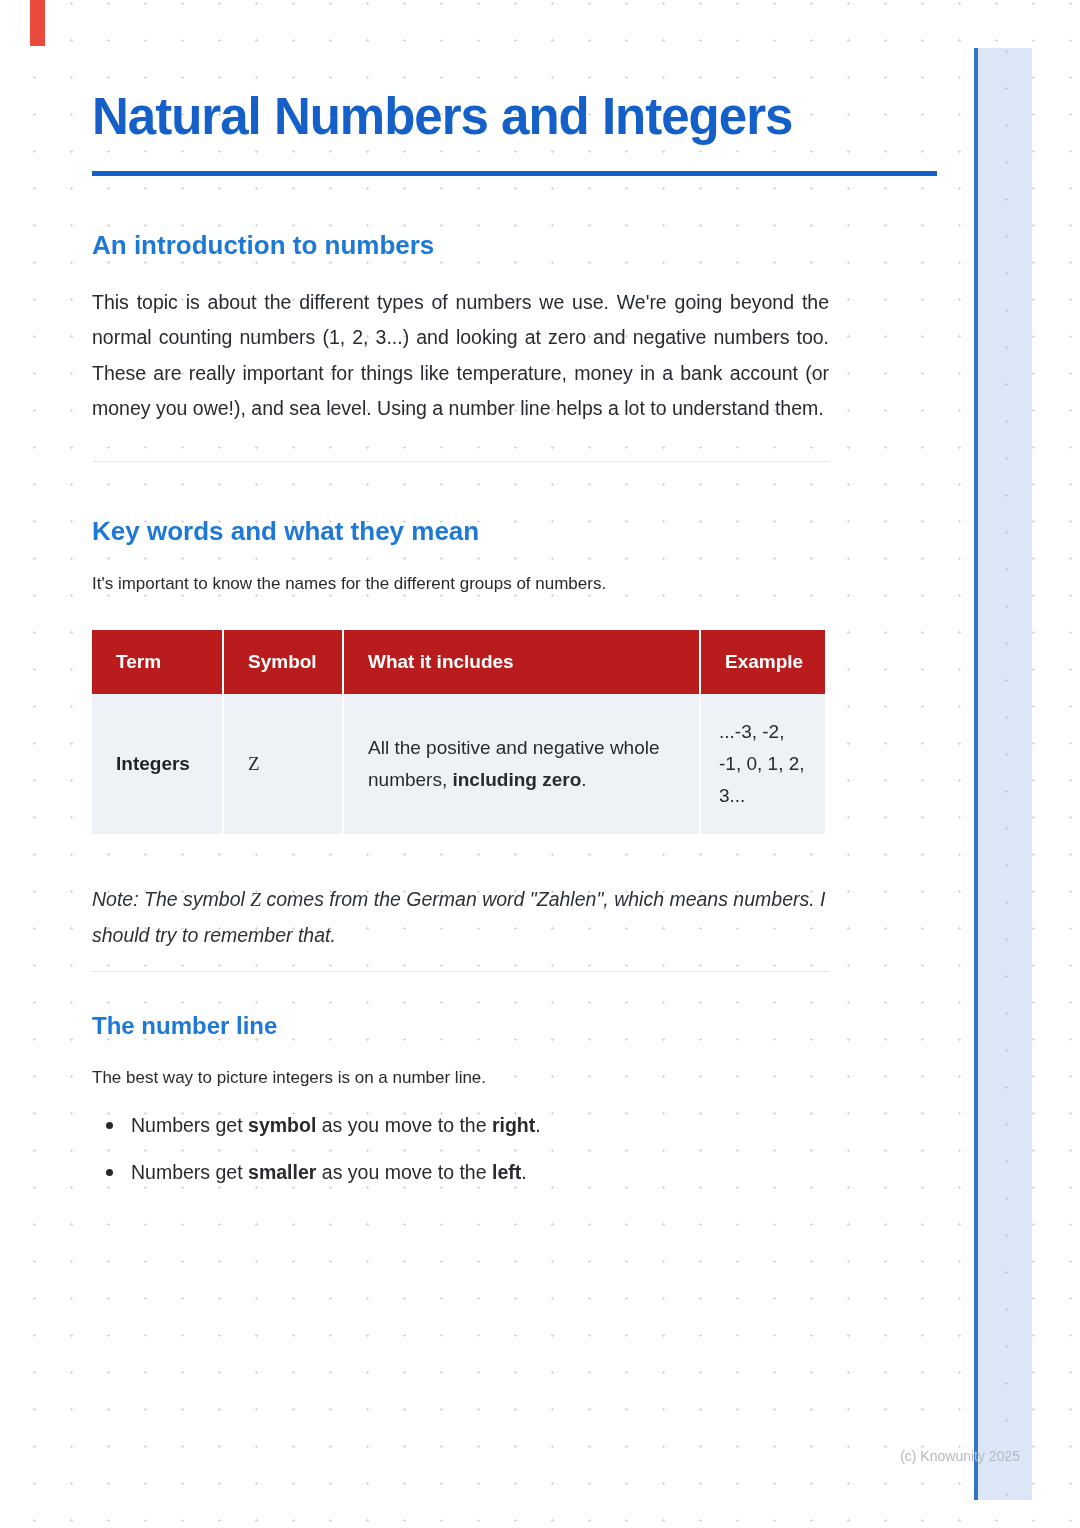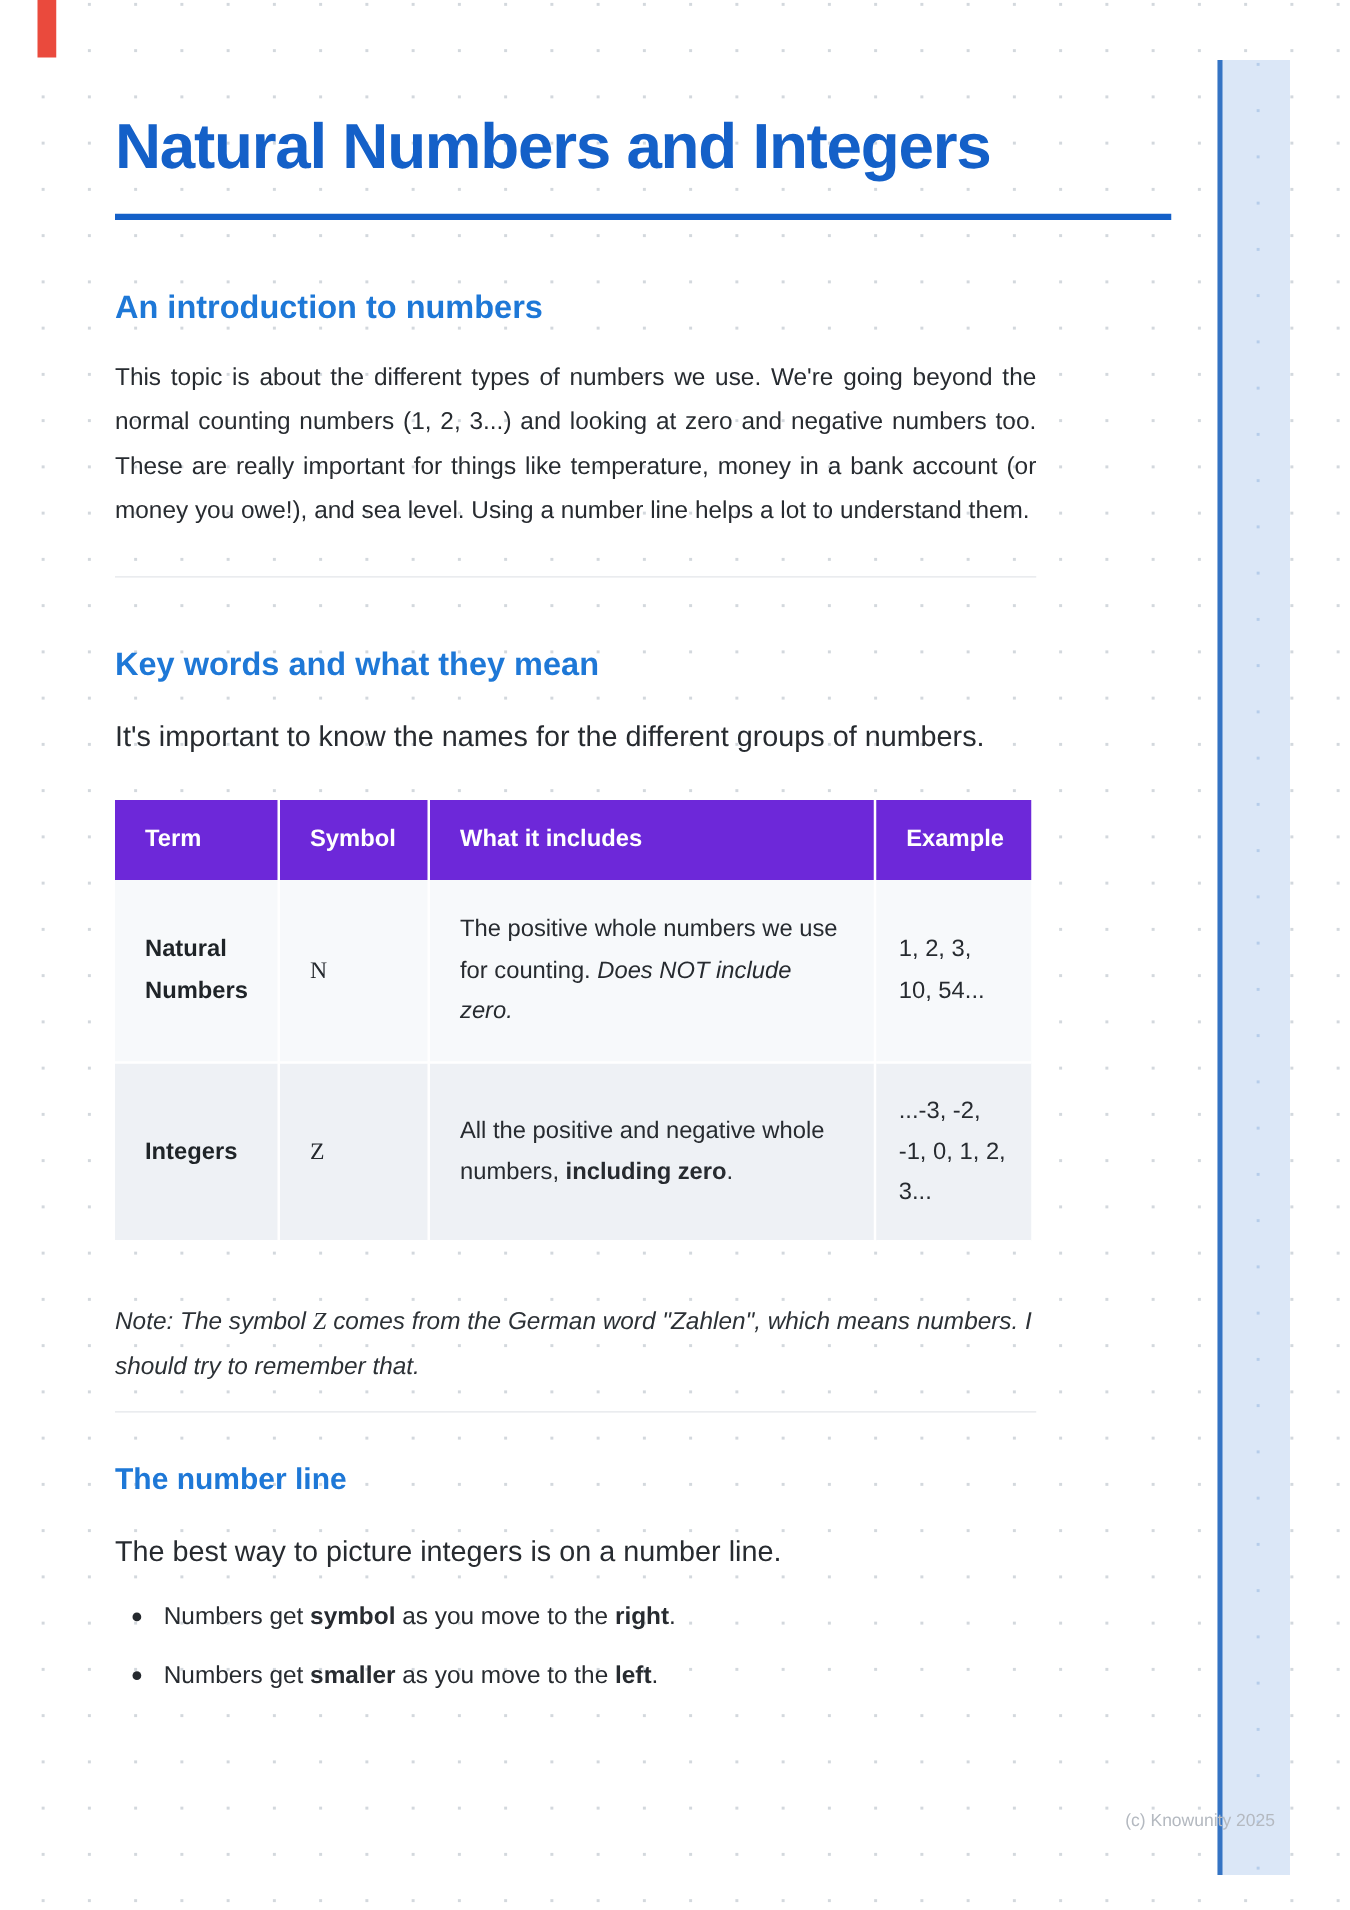--- a/index.html
+++ b/index.html
@@ -82,42 +82,42 @@
 
   .prose {
     width: 737px;
     font-size: 19.5px;
     line-height: 1.82;
     text-align: justify;
     margin: 24px 0 0 0;
   }
   .lead {
     width: 737px;
-    font-size: 23px;
+    font-size: 17px;
     line-height: 1.8;
     margin: 22px 0 0 0;
   }
 
   .divider {
     margin-top: 34px;
     width: 737px;
     height: 1px;
     background: #e3e6ea;
   }
   .divider.second { margin-top: 18px; }
 
   
   table.keywords-table {
     border-collapse: collapse;
     margin-top: 30px;
     table-layout: fixed;
     width: 733px;
   }
   table.keywords-table th {
-    background: #6d28d9;
+    background: #b91c1c;
     color: #ffffff;
     text-align: left;
     font-size: 19px;
     font-weight: 700;
     padding: 21px 24px;
     border-right: 2px solid #ffffff;
   }
   table.keywords-table th:last-child { border-right: none; }
   table.keywords-table td {
     padding: 24px;
@@ -194,26 +194,20 @@
     </colgroup>
     <thead>
       <tr>
         <th>Term</th>
         <th>Symbol</th>
         <th>What it includes</th>
         <th>Example</th>
       </tr>
     </thead>
     <tbody>
-      <tr class="row-a">
-        <td class="cell-term">Natural Numbers</td>
-        <td class="cell-symbol">N</td>
-        <td><span>The positive whole numbers we use for counting. </span><span class="seg-italic">Does NOT include zero.</span></td>
-        <td>1, 2, 3, 10, 54...</td>
-      </tr>
       <tr class="row-b">
         <td class="cell-term">Integers</td>
         <td class="cell-symbol">Z</td>
         <td><span>All the positive and negative whole numbers, </span><span class="seg-bold">including zero</span><span>.</span></td>
         <td>...-3, -2, -1, 0, 1, 2, 3...</td>
       </tr>
     </tbody>
   </table>
 
   <p class="note"><span>Note: The symbol </span><span class="serif-symbol">Z</span><span> comes from the German word "Zahlen", which means numbers. I should try to remember that.</span></p>

